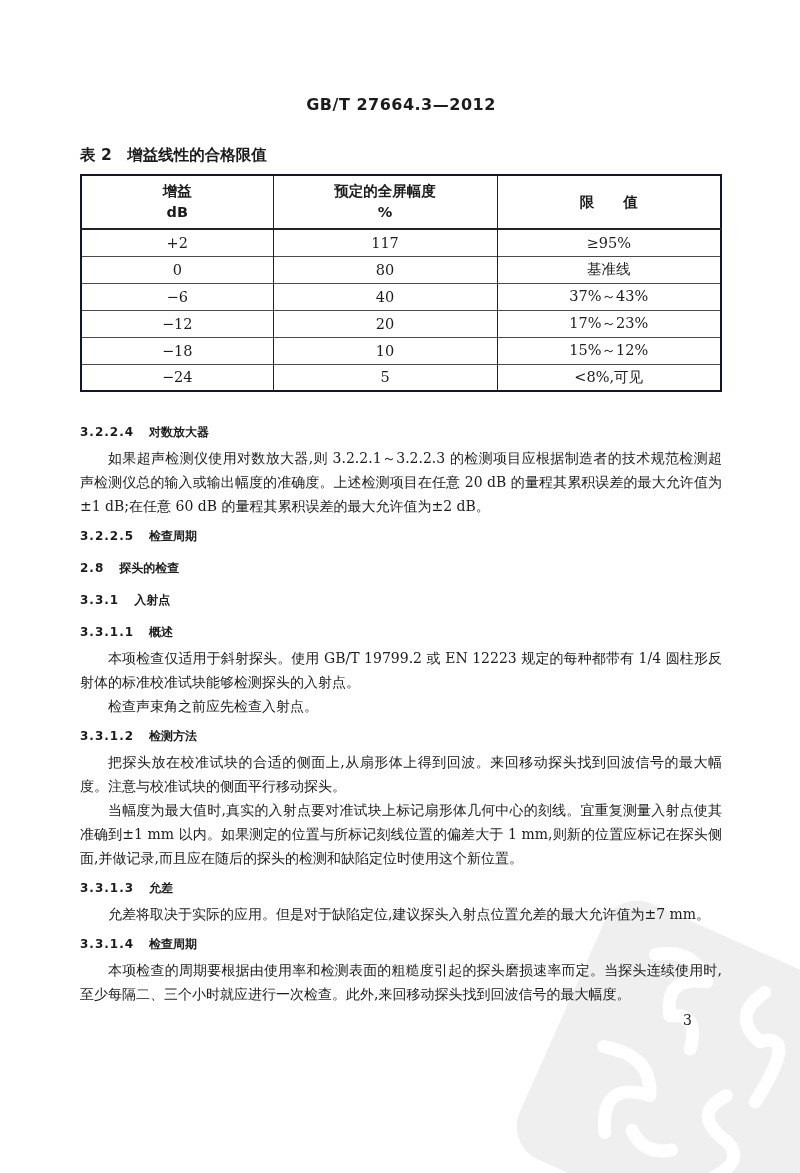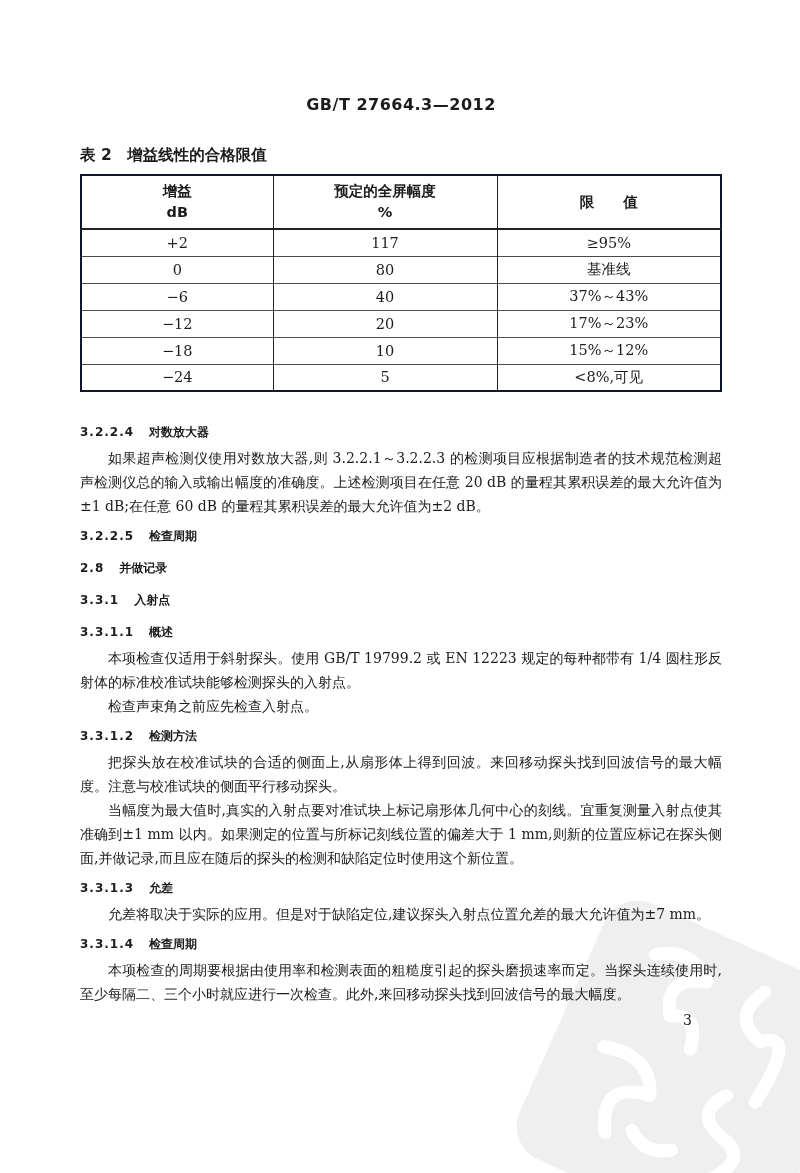--- a/index.html
+++ b/index.html
@@ -172,21 +172,21 @@
     <div class="sec-heading">
       <span class="sec-num">3.2.2.4</span><span>对数放大器</span>
     </div>
     <p class="para">如果超声检测仪使用对数放大器,则 3.2.2.1～3.2.2.3 的检测项目应根据制造者的技术规范检测超声检测仪总的输入或输出幅度的准确度。上述检测项目在任意 20 dB 的量程其累积误差的最大允许值为±1 dB;在任意 60 dB 的量程其累积误差的最大允许值为±2 dB。</p>
 
     <div class="sec-heading">
       <span class="sec-num">3.2.2.5</span><span>检查周期</span>
     </div>
 
     <div class="sec-heading">
-      <span class="sec-num">2.8</span><span>并做记录</span>
+      <span class="sec-num">2.8</span><span>探头的检查</span>
     </div>
 
     <div class="sec-heading">
       <span class="sec-num">3.3.1</span><span>入射点</span>
     </div>
 
     <div class="sec-heading">
       <span class="sec-num">3.3.1.1</span><span>概述</span>
     </div>
     <p class="para">本项检查仅适用于斜射探头。使用 GB/T 19799.2 或 EN 12223 规定的每种都带有 1/4 圆柱形反射体的标准校准试块能够检测探头的入射点。</p>

